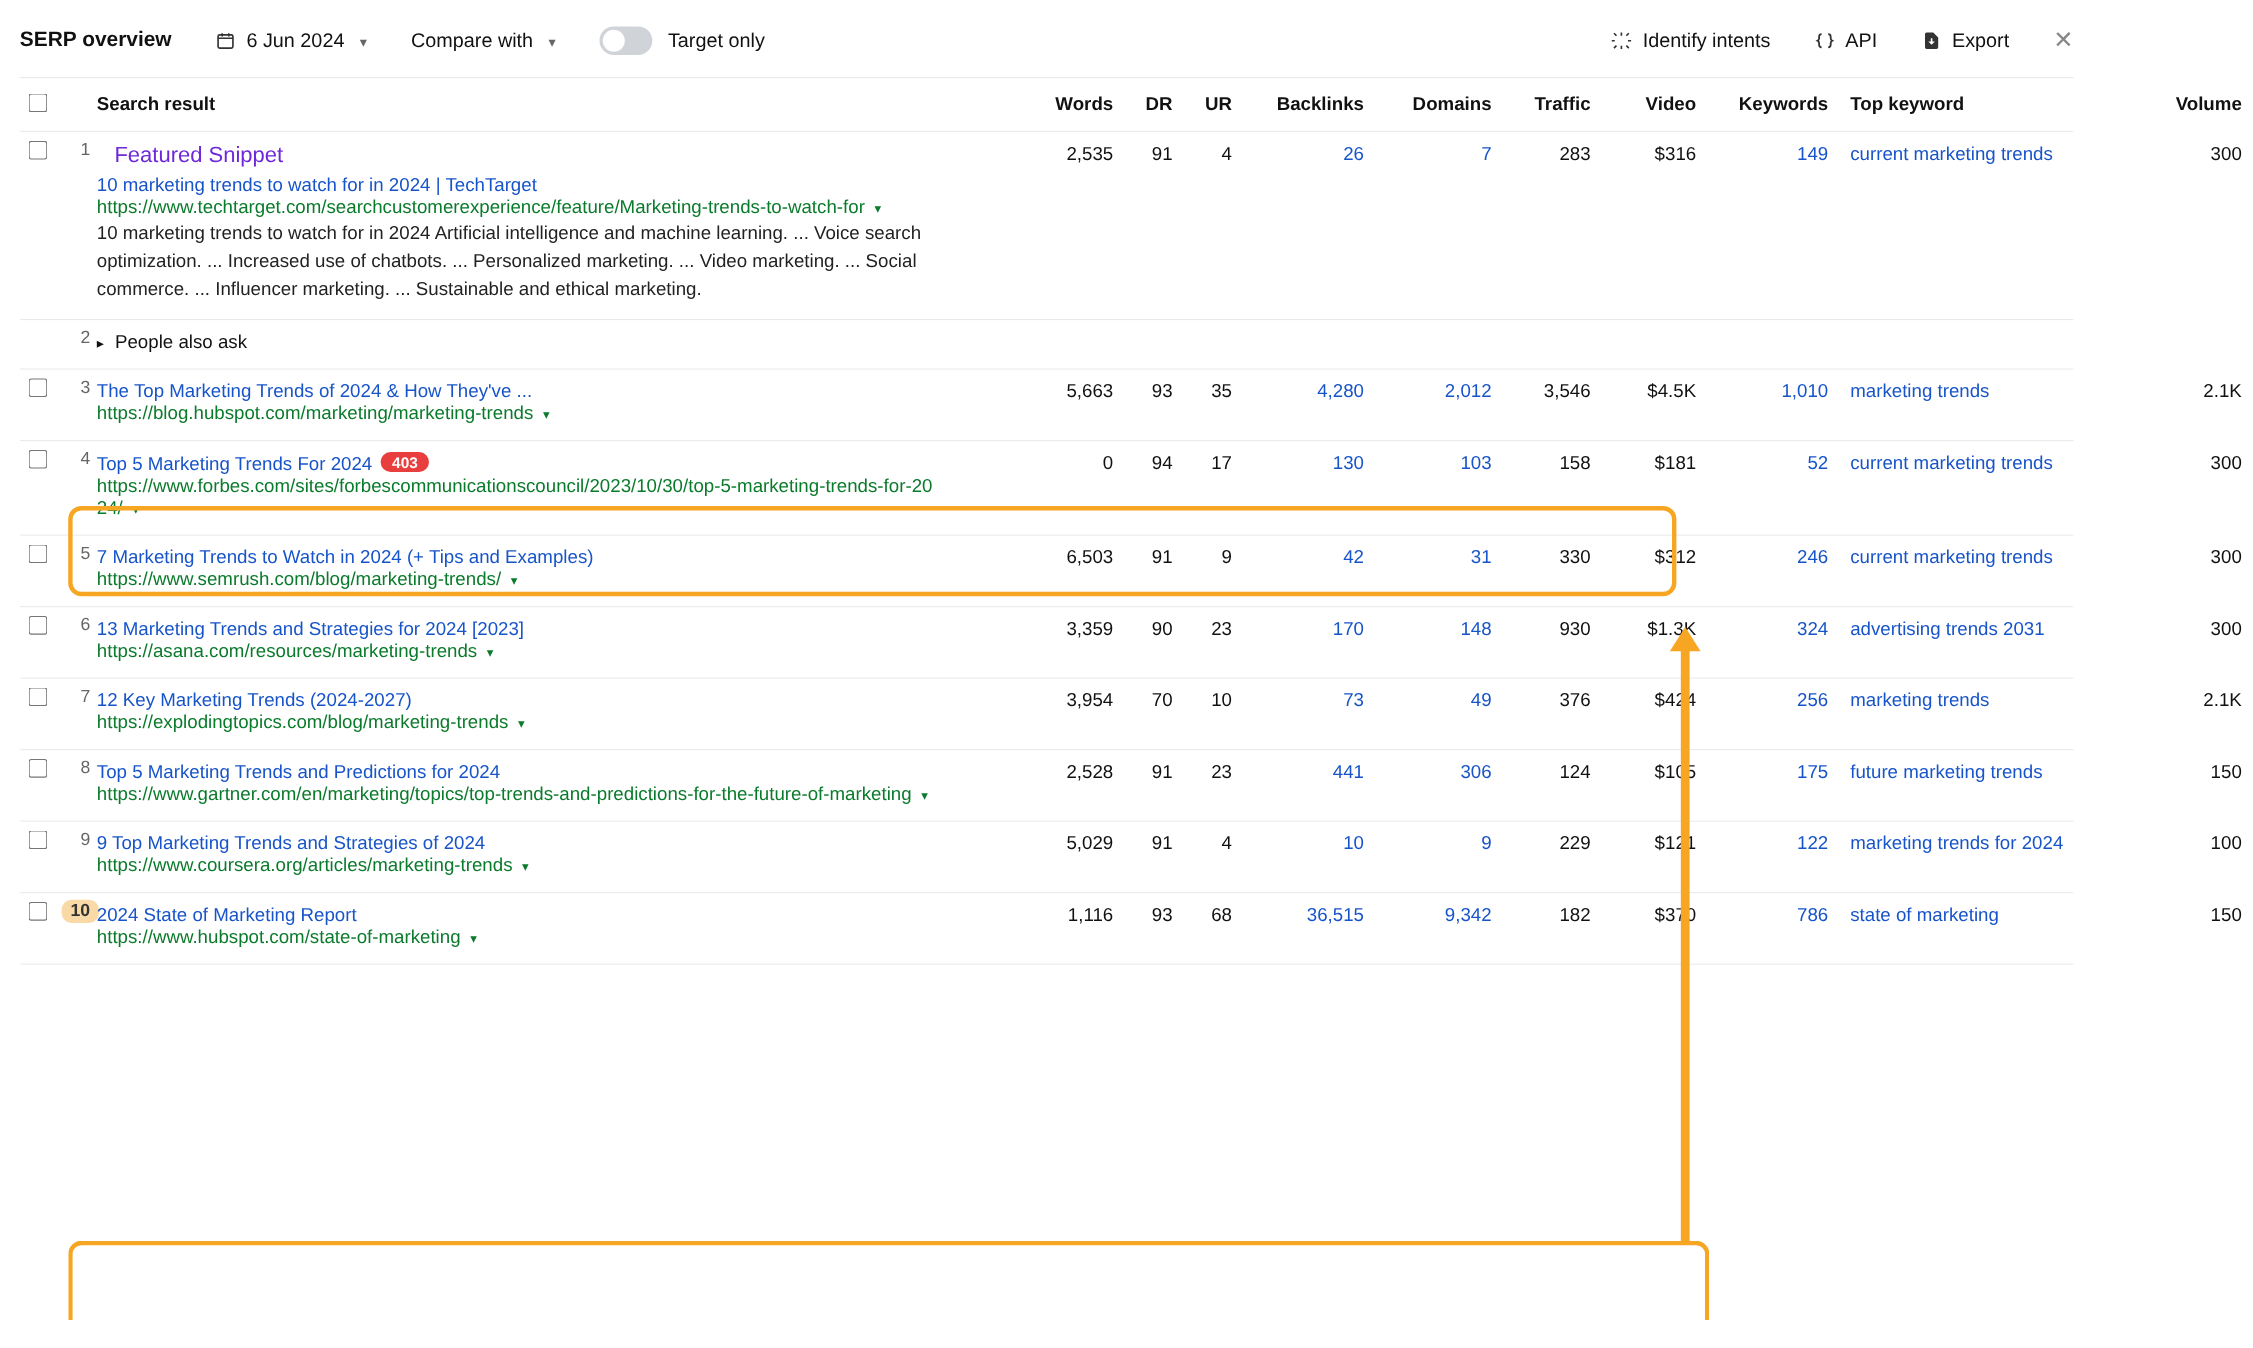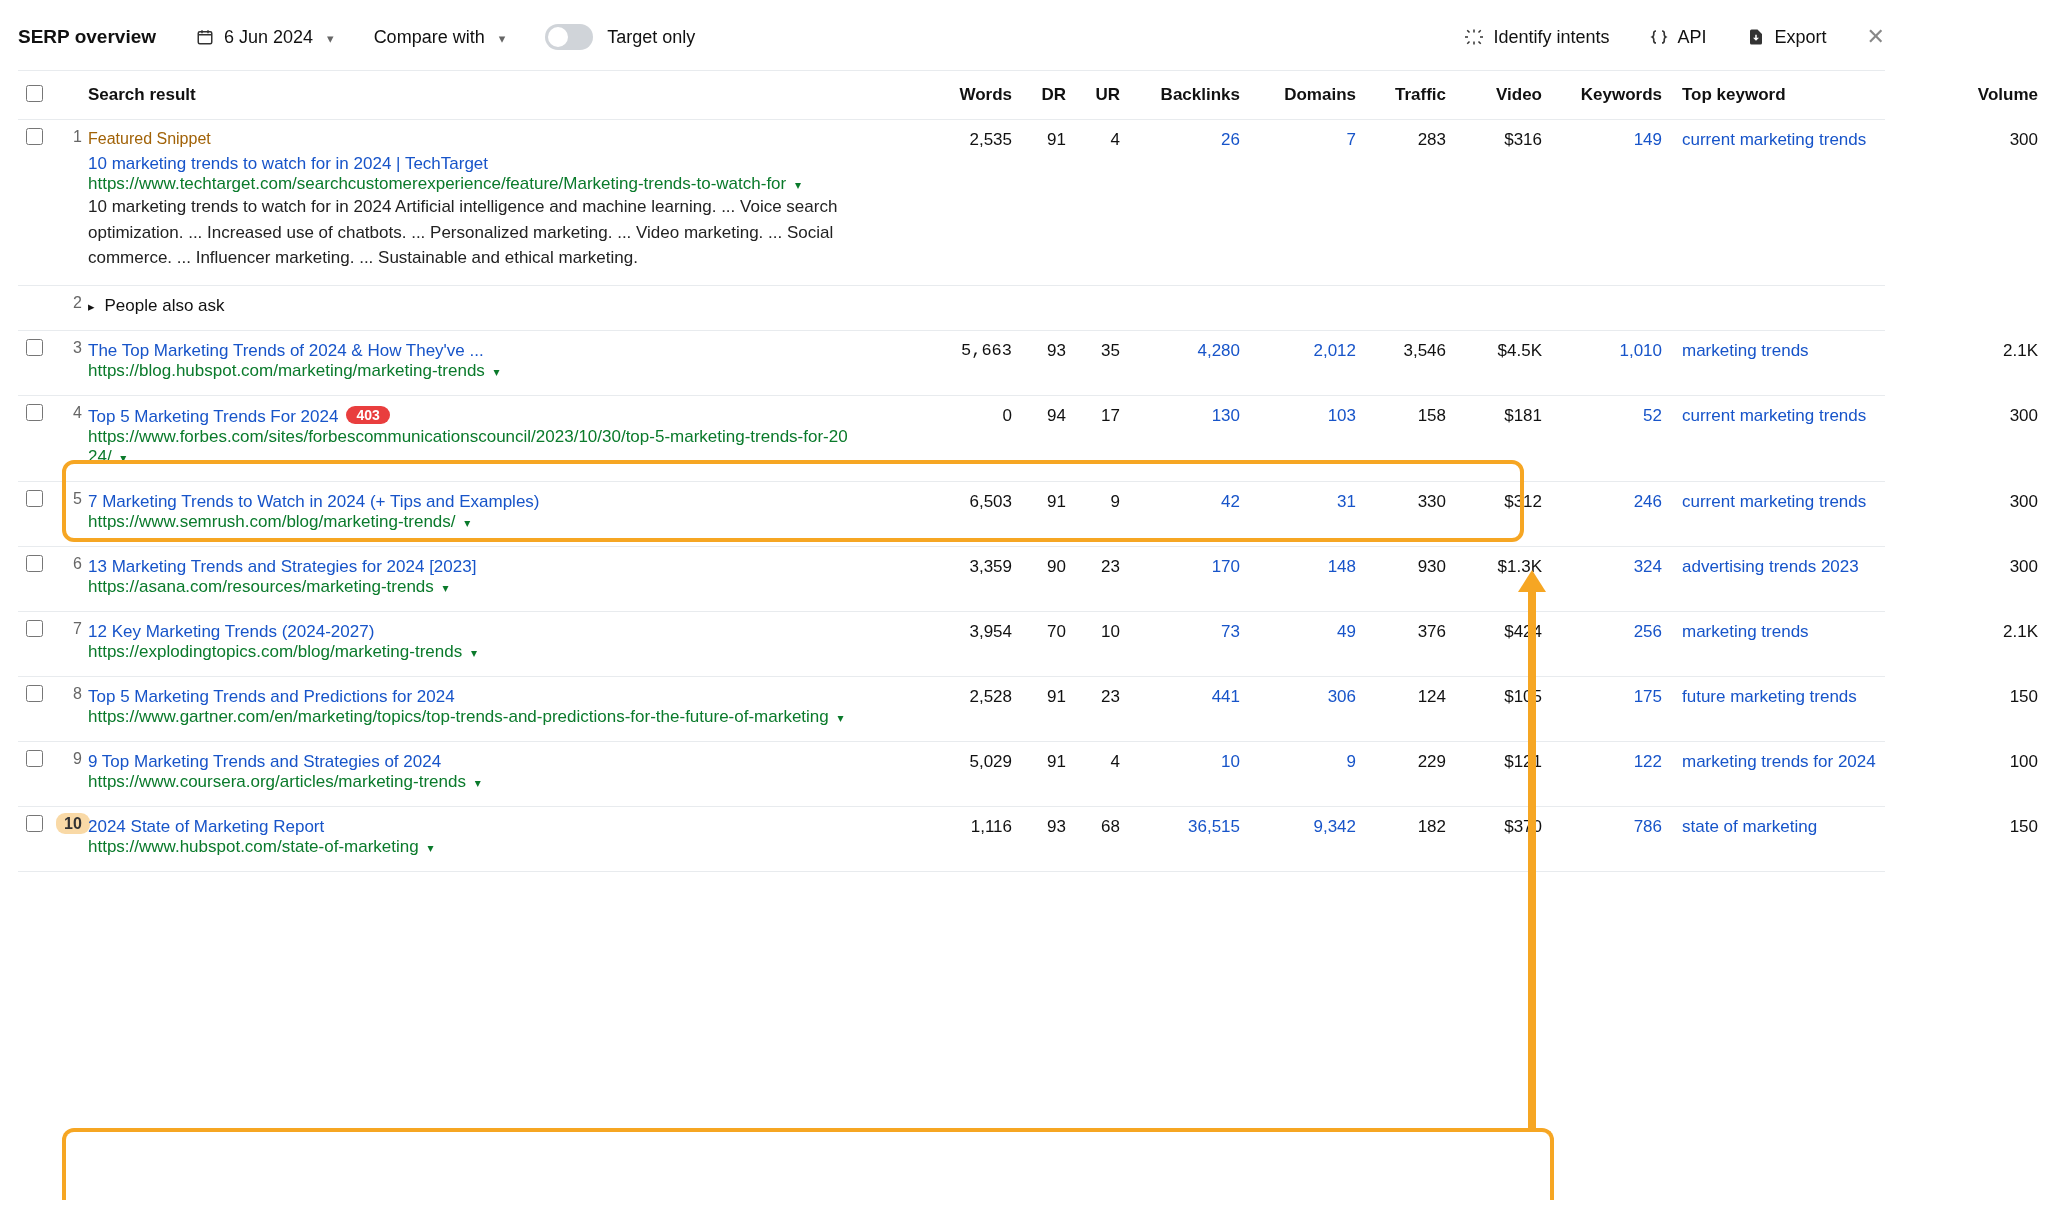--- a/index.html
+++ b/index.html
@@ -19,21 +19,21 @@
   .head > div { padding: 14px 6px; font-weight: 700; font-size: 17px; }
   .row { border-bottom: 1px solid #e8ebee; }
   .num { text-align: right; white-space: nowrap; }
   .pos { text-align: right; color: #666; font-size: 16px; padding-top: 10px; }
   .chk { display: flex; justify-content: center; padding-top: 10px; }
   .chk input { width: 17px; height: 17px; accent-color: #999; }
   .link { color: #1754c9; text-decoration: none; cursor: pointer; }
   .url { color: #0a7a2b; font-size: 17px; }
   .url .caret::after { content: "▾"; font-size: 12px; margin-left: 4px; color: #0a7a2b; }
   .snippet { color: #222; font-size: 17px; line-height: 1.5; max-width: 760px; }
-  .featured-label { color: #a16207; font-size: 16px; margin-bottom: 6px; }
+  .featured-label { color: #6d28d9; font-size: 20px; margin-bottom: 6px; margin-left: 16px; }
   .badge403 { display: inline-block; background: #e93e3e; color: #fff; font-size: 14px; font-weight: 700; border-radius: 12px; padding: 1px 10px; margin-left: 8px; vertical-align: 2px; }
   .paa { display: flex; align-items: center; gap: 10px; color: #111; }
   .paa-caret::before { content: "▸"; font-size: 13px; }
   .hl { position: absolute; border: 4px solid #f6a623; border-radius: 12px; pointer-events: none; }
   .pos-chip { background: #f9d9a6; border-radius: 9px; padding: 2px 8px; color: #333; font-weight: 600; }
   .arrow { position: absolute; width: 8px; background: #f6a623; }
   .arrow::before { content: ""; position: absolute; top: -18px; left: -10px; border-left: 14px solid transparent; border-right: 14px solid transparent; border-bottom: 22px solid #f6a623; }
   .iconbox svg { display: block; }
 </style>
 </head>
@@ -145,21 +145,21 @@
         <div></div>
         <div></div>
         <div></div>
       </div>
       <div class="grid row">
         <div class="chk">
           <input type="checkbox" style="">
         </div>
         <div class="pos">3</div>
         <div style="padding-left: 0px; padding-top: 10px; padding-bottom: 14px;"><a class="link">The Top Marketing Trends of 2024 &amp; How They've ...</a><div class="url" style="max-width: 760px; word-break: break-all;">https://blog.hubspot.com/marketing/marketing-trends <span class="caret"></span></div></div>
-        <div class="num" style="padding-top: 10px; font-family: Liberation Mono, monospace;">5,663</div>
+        <div class="num" style="padding-top: 10px;">5,663</div>
         <div class="num" style="padding-top: 10px;">93</div>
         <div class="num" style="padding-top: 10px;">35</div>
         <div class="num" style="padding-top: 10px;"><a class="link">4,280</a></div>
         <div class="num" style="padding-top: 10px;"><a class="link">2,012</a></div>
         <div class="num" style="padding-top: 10px;">3,546</div>
         <div class="num" style="padding-top: 10px;">$4.5K</div>
         <div class="num" style="padding-top: 10px;"><a class="link">1,010</a></div>
         <div style="padding-left: 14px; padding-top: 10px;"><a class="link">marketing trends</a></div>
         <div class="num" style="padding-top: 10px;">2.1K</div>
       </div>
@@ -204,21 +204,21 @@
         <div class="pos">6</div>
         <div style="padding-left: 0px; padding-top: 10px; padding-bottom: 14px;"><a class="link">13 Marketing Trends and Strategies for 2024 [2023]</a><div class="url" style="max-width: 760px; word-break: break-all;">https://asana.com/resources/marketing-trends <span class="caret"></span></div></div>
         <div class="num" style="padding-top: 10px;">3,359</div>
         <div class="num" style="padding-top: 10px;">90</div>
         <div class="num" style="padding-top: 10px;">23</div>
         <div class="num" style="padding-top: 10px;"><a class="link">170</a></div>
         <div class="num" style="padding-top: 10px;"><a class="link">148</a></div>
         <div class="num" style="padding-top: 10px;">930</div>
         <div class="num" style="padding-top: 10px;">$1.3K</div>
         <div class="num" style="padding-top: 10px;"><a class="link">324</a></div>
-        <div style="padding-left: 14px; padding-top: 10px;"><a class="link">advertising trends 2023</a></div>
+        <div style="padding-left: 14px; padding-top: 10px;"><a class="link">advertising trends 2031</a></div>
         <div class="num" style="padding-top: 10px;">300</div>
       </div>
       <div class="grid row">
         <div class="chk">
           <input type="checkbox" style="">
         </div>
         <div class="pos">7</div>
         <div style="padding-left: 0px; padding-top: 10px; padding-bottom: 14px;"><a class="link">12 Key Marketing Trends (2024-2027)</a><div class="url" style="max-width: 760px; word-break: break-all;">https://explodingtopics.com/blog/marketing-trends <span class="caret"></span></div></div>
         <div class="num" style="padding-top: 10px;">3,954</div>
         <div class="num" style="padding-top: 10px;">70</div>

